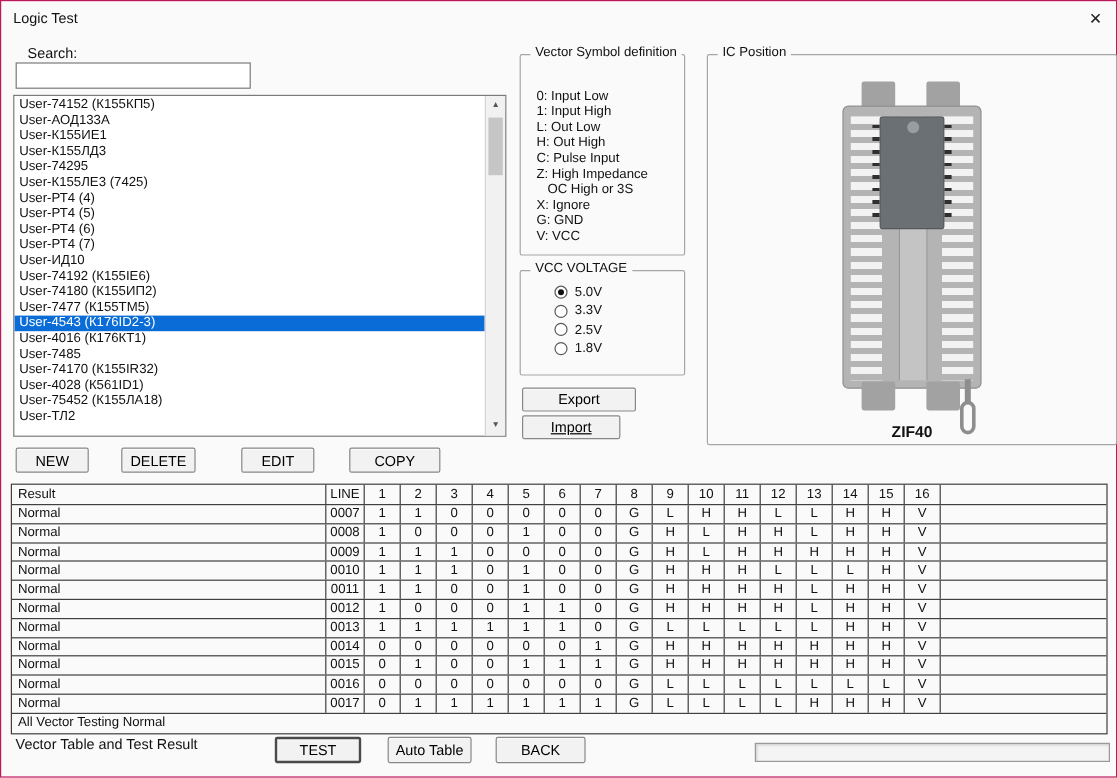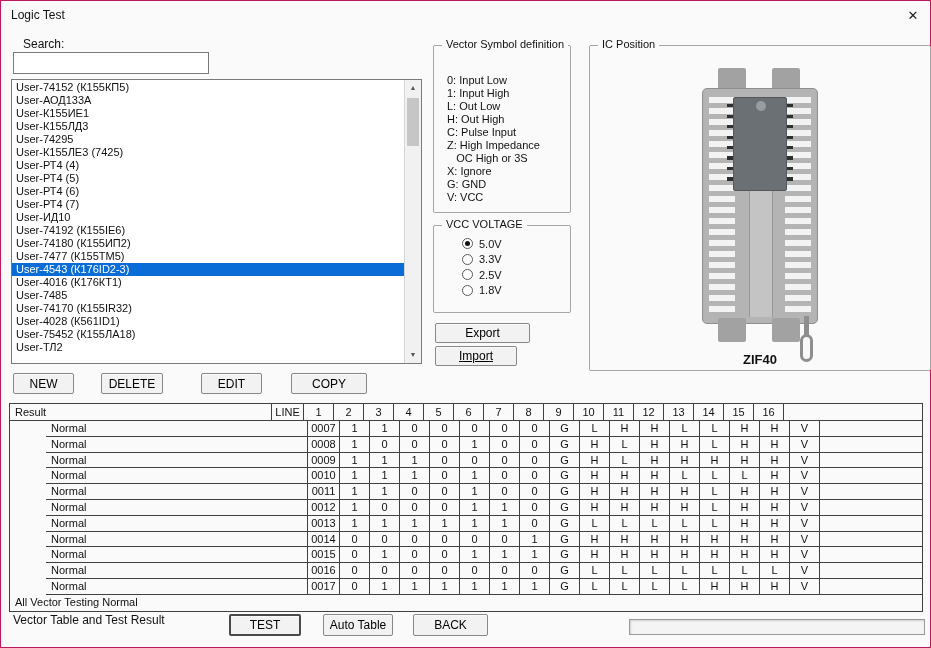--- a/index.html
+++ b/index.html
@@ -91,21 +91,21 @@
                     border:3px solid #8e8e8e; border-radius:7px; }
   .zif-label { position:absolute; left:112px; top:306px; width:116px; text-align:center;
                font-size:13px; font-weight:bold; }
 
   
   .vtable { position:absolute; left:8px; top:402px; width:914px; border:1px solid #404040;
             background:#fafafa; }
   .vt-header, .vt-row { display:grid; grid-template-columns:262px 32px repeat(16, 30px) 1fr;
                         border-bottom:1px solid #404040; }
   .vt-header { height:17px; line-height:16px; }
-  .vt-row { height:15.8px; line-height:15px;margin-left:36px; }
+  .vt-row { height:15.8px; line-height:15px; }
   .vt-cell { font-size:11px; text-align:center; border-right:1px solid #404040; overflow:hidden; }
   .vt-cell.c-result { text-align:left; padding-left:5px; }
   .vt-cell.c-fill { border-right:none; }
   .vt-summary { height:16px; line-height:15px; font-size:11px; padding-left:5px; }
 
   
   .footer-label { position:absolute; left:12px; top:612px; font-size:12px; }
   .progress-bar { position:absolute; left:628px; top:618px; width:296px; height:16px;
                   background:#f4f4f4; border:1px solid #9a9a9a;
                   box-shadow:inset 1px 1px 2px rgba(0,0,0,.15); }

